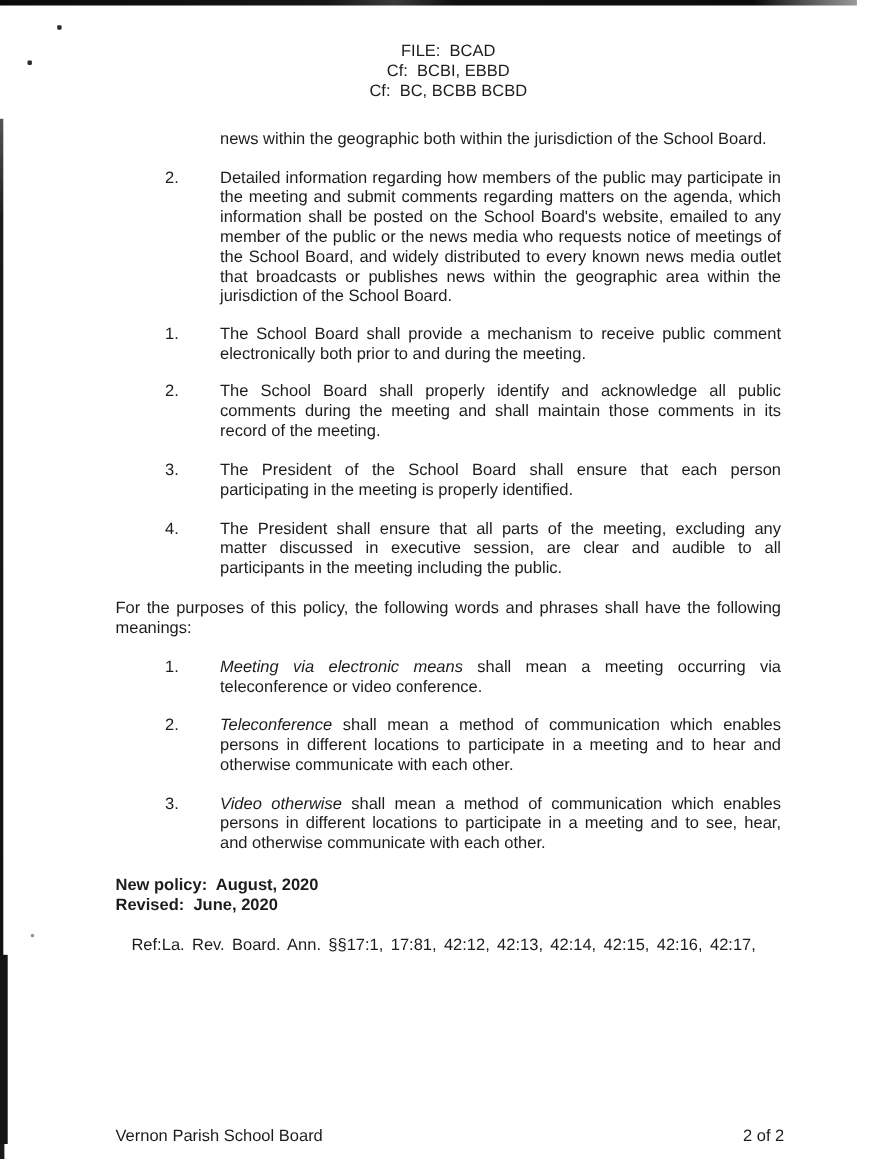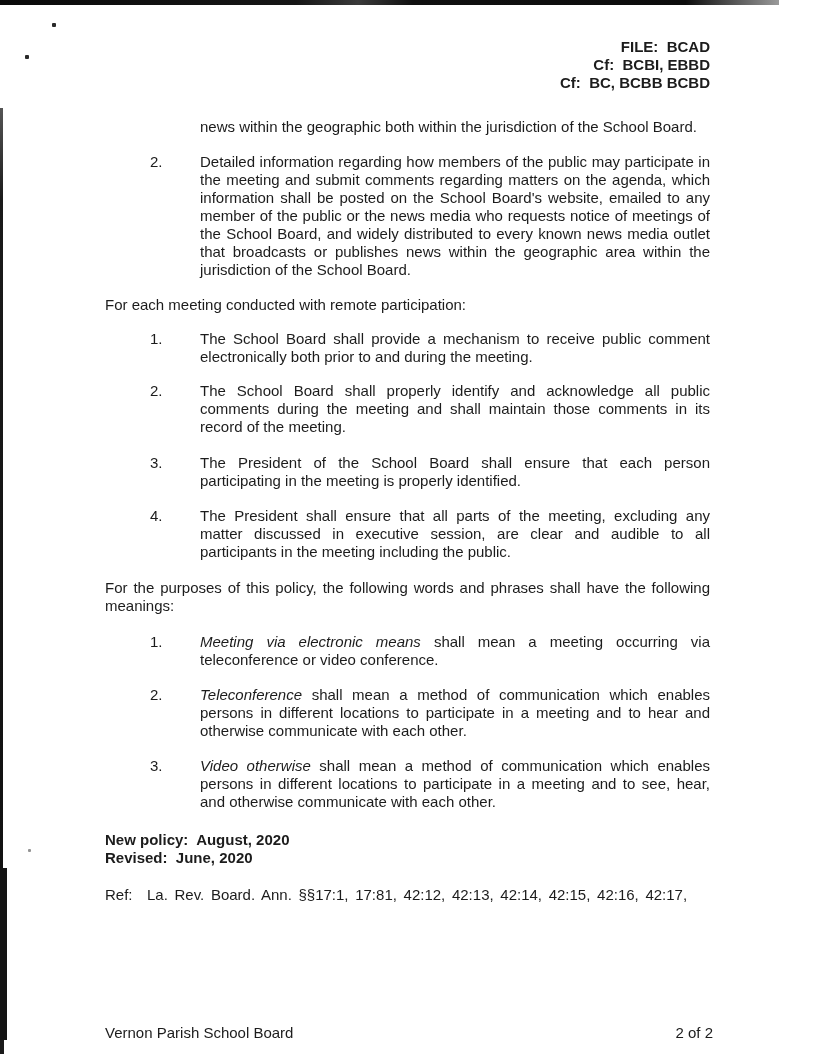--- a/index.html
+++ b/index.html
@@ -32,21 +32,21 @@
     position: absolute; left: 0; top: 1040px; height: 14px; width: 4px;
     background: #1a1a1a;
   }
   .speck { position: absolute; background: #2a2a2a; border-radius: 1px; }
   .speck-a { left: 52px; top: 23px; width: 4px; height: 4px; }
   .speck-b { left: 25px; top: 55px; width: 4px; height: 4px; }
   .speck-c { left: 28px; top: 849px; width: 3px; height: 3px; opacity: .5; }
 
   .content { position: absolute; left: 105px; top: 38px; width: 605px; }
 
-  .doc-header { text-align: right; font-weight: bold; }
+  .doc-header { text-align: center; font-weight: normal; }
   .doc-header div { white-space: pre; }
 
   .para { text-align: justify; }
   .para-indent { margin-left: 95px; text-align: justify; }
 
   .num-item {
     display: grid;
     grid-template-columns: 50px 1fr;
     margin-left: 45px;
     text-align: justify;
@@ -55,21 +55,21 @@
 
   .mt16 { margin-top: 16px; }
   .mt17 { margin-top: 17px; }
   .mt18 { margin-top: 18px; }
   .mt20 { margin-top: 20px; font-weight: bold; }
   .mt26 { margin-top: 26px; }
 
   .plain-line { white-space: pre; }
 
   .ref-row { display: flex; margin-top: 19px; }
-  .ref-row .ref-label { width: 42px; flex: 0 0 42px; }
+  .ref-row .ref-label { width: 42px; flex: 0 0 42px; text-align: right; }
   .ref-row .ref-text { word-spacing: 2.5px; }
 
   .footer {
     position: absolute; left: 105px; right: 100px; top: 992px;
     display: flex; justify-content: space-between; align-items: flex-start; margin-top: 32px;
   }
   em { font-style: italic; }
 </style>
 </head>
 <body>
@@ -92,21 +92,20 @@
       <div>Cf:  BC, BCBB BCBD</div>
     </div>
 
     <div class="para-indent mt26">news within the geographic both within the jurisdiction of the School Board.</div>
 
     <div class="num-item mt17">
       <div class="num">2.</div>
       <div class="txt">Detailed information regarding how members of the public may participate in the meeting and submit comments regarding matters on the agenda, which information shall be posted on the School Board's website, emailed to any member of the public or the news media who requests notice of meetings of the School Board, and widely distributed to every known news media outlet that broadcasts or publishes news within the geographic area within the jurisdiction of the School Board.</div>
     </div>
 
-    <div class="para mt17">For each meeting conducted with remote participation:</div>
 
     <div class="num-item mt16">
       <div class="num">1.</div>
       <div class="txt">The School Board shall provide a mechanism to receive public comment electronically both prior to and during the meeting.</div>
     </div>
     <div class="num-item mt16">
       <div class="num">2.</div>
       <div class="txt">The School Board shall properly identify and acknowledge all public comments during the meeting and shall maintain those comments in its record of the meeting.</div>
     </div>
     <div class="num-item mt18">

